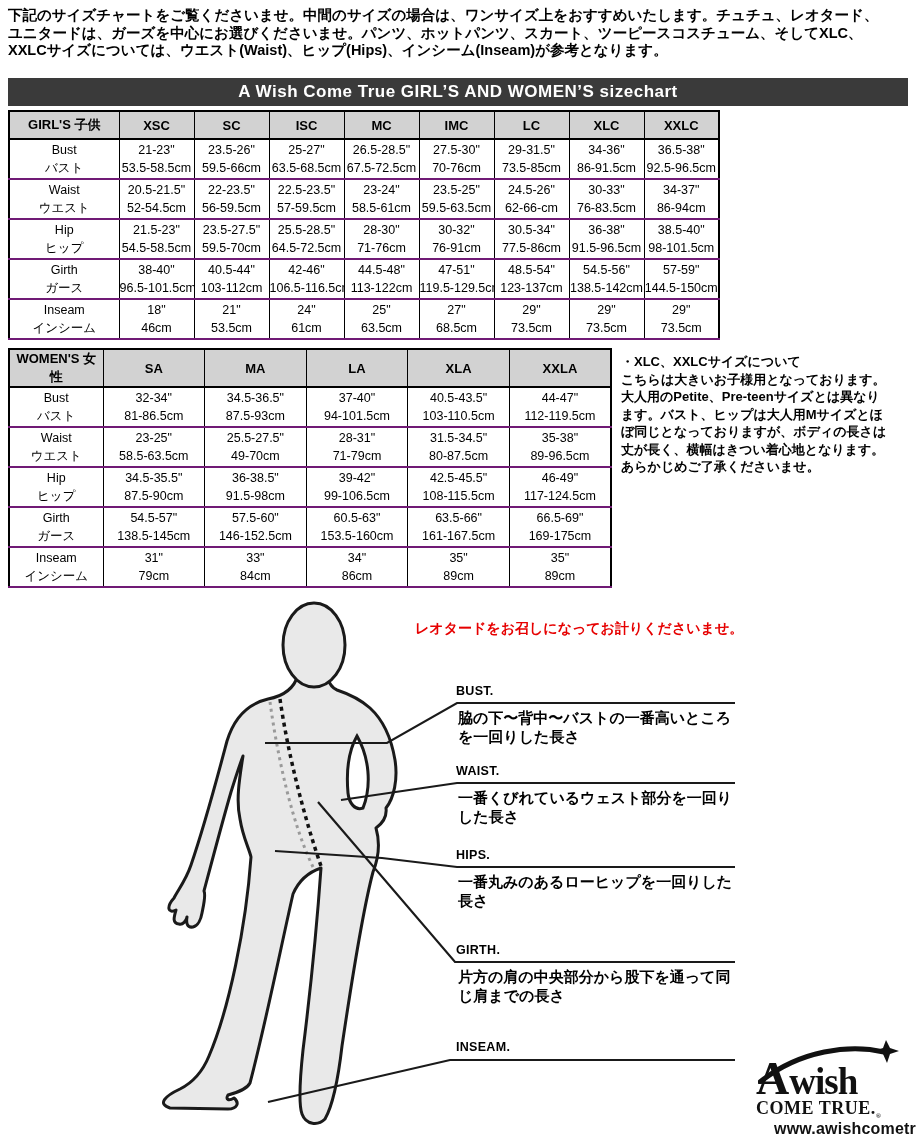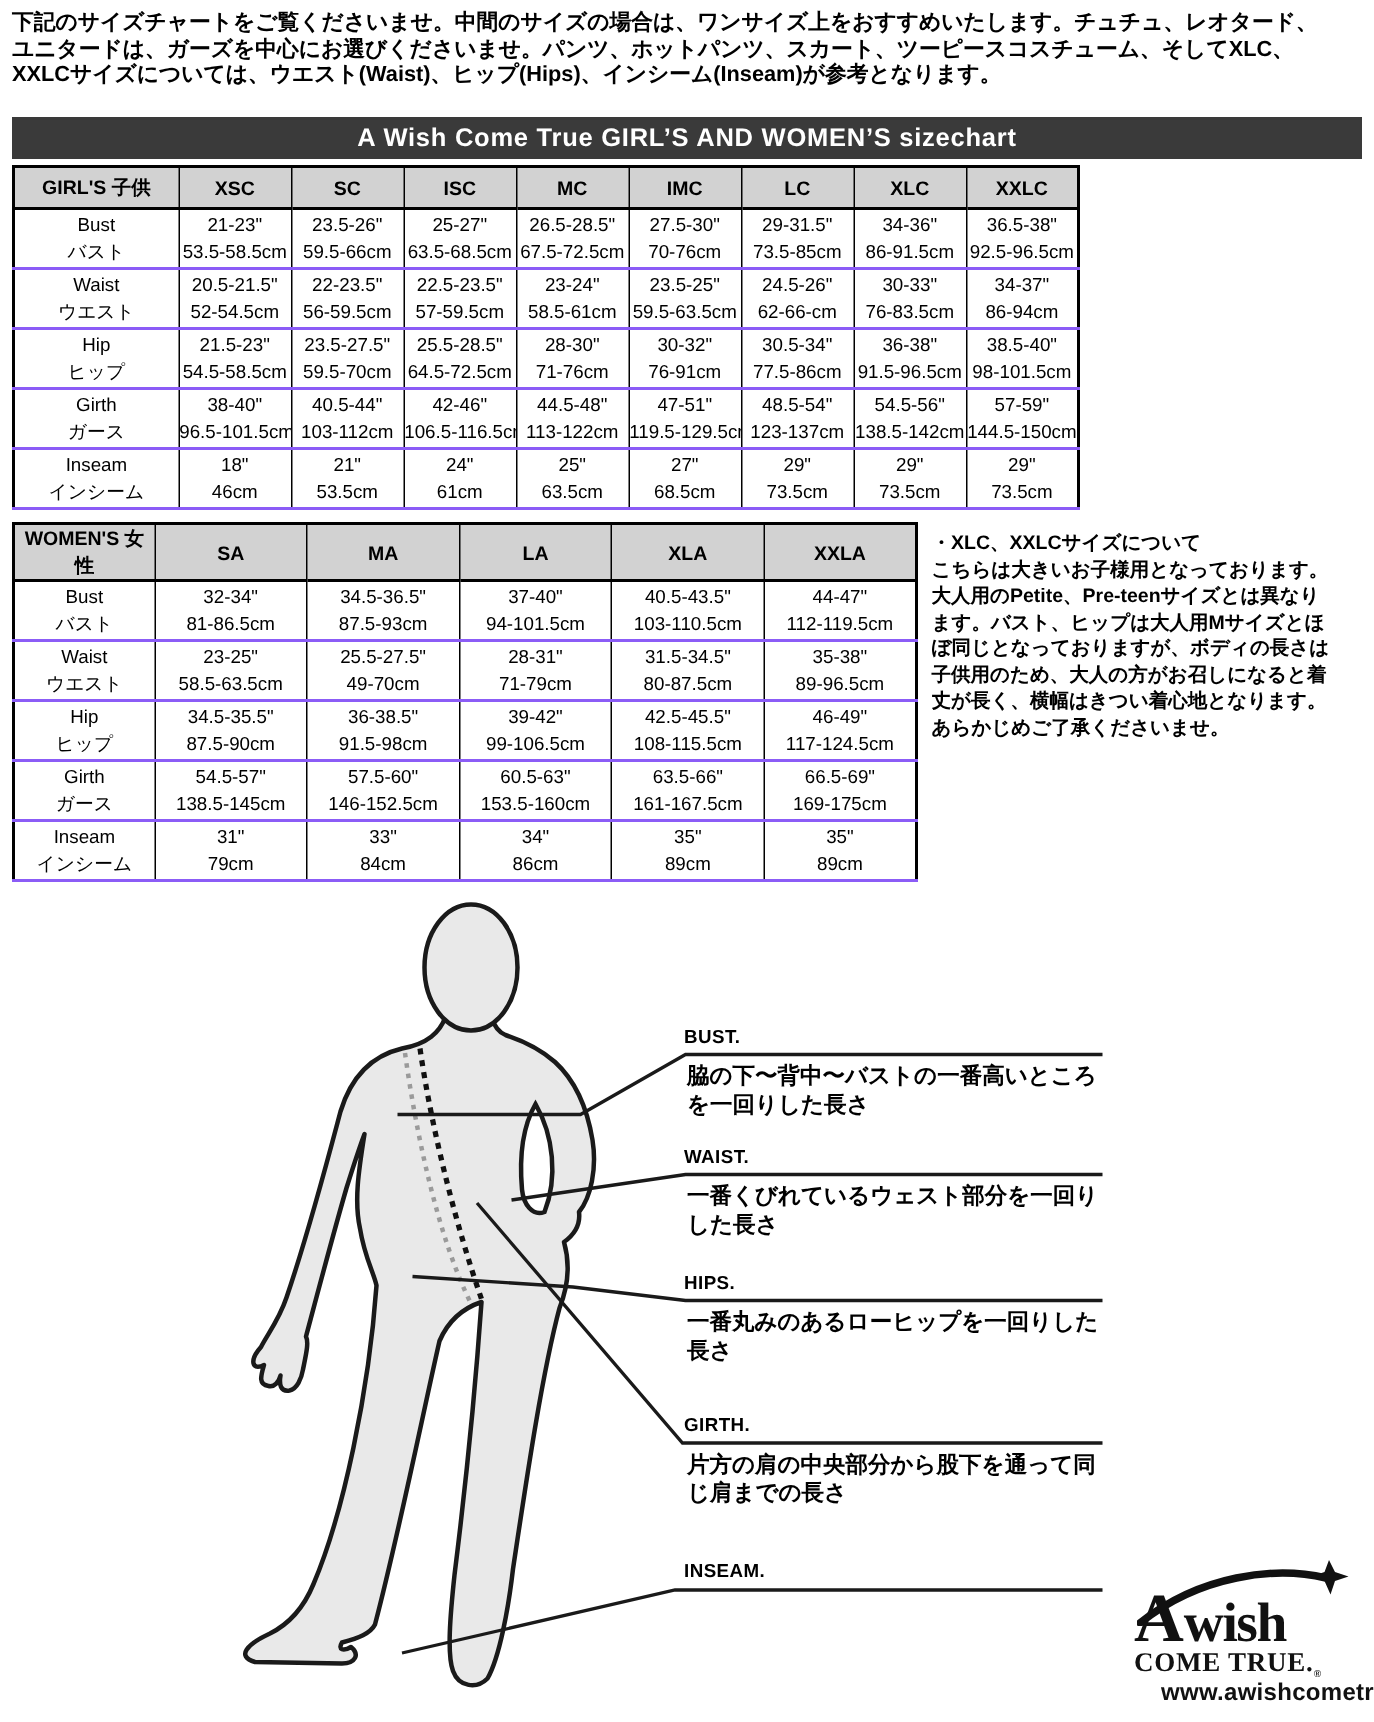--- a/index.html
+++ b/index.html
@@ -13,21 +13,21 @@
   .title-bar{position:absolute;left:8px;top:78px;width:900px;height:28px;background:#3a3a3a;
              display:flex;align-items:center;justify-content:center;}
   .title-bar .t{color:#fff;font-size:17px;font-weight:bold;letter-spacing:.5px;}
 
   
   .sizetable{position:absolute;border-collapse:collapse;table-layout:fixed;background:#fff;border:2px solid #000;}
   .sizetable th{background:#d2d2d2;font-size:13px;font-weight:bold;height:26px;
                 border:1px solid #000;border-bottom:2px solid #000;padding:0;}
   .sizetable th.corner{font-size:13px;}
   .sizetable td{border:1px solid #000;text-align:center;font-size:12.5px;padding:1px 0;vertical-align:middle;}
-  .sizetable tbody tr{border-top:2px solid #000;border-bottom:2px solid #8b5cf6;}
+  .sizetable tbody tr{border-top:2px solid #000;border-bottom:2px solid #701a75;}
   .sizetable td div{line-height:18px;height:18px;white-space:nowrap;overflow:hidden;}
   #girls-table{left:8px;top:110px;width:712px;}
   #women-table{left:8px;top:348px;width:604px;}
 
   
   .note{position:absolute;left:621px;top:353px;width:292px;font-size:13px;font-weight:bold;line-height:17.5px;}
 
   
   .diagram-svg{position:absolute;left:130px;top:595px;width:620px;height:553px;}
   .red-note{position:absolute;left:415px;top:620px;font-size:14px;font-weight:bold;color:#e60000;}
@@ -419,21 +419,20 @@
         </tr>
       </tbody>
   </table>
 
   <div class="note">
     <div>・XLC、XXLCサイズについて</div>
     <div>こちらは大きいお子様用となっております。</div>
     <div>大人用のPetite、Pre-teenサイズとは異なり</div>
     <div>ます。バスト、ヒップは大人用Mサイズとほ</div>
     <div>ぼ同じとなっておりますが、ボディの長さは</div>
-    <div>子供用のため、大人の方がお召しになると着</div>
     <div>丈が長く、横幅はきつい着心地となります。</div>
     <div>あらかじめご了承くださいませ。</div>
   </div>
 
   <svg class="diagram-svg" viewBox="0 0 620 553">
 
     <path d="M 168,80
          C 164,94 154,101 138,104
          C 117,109 104,123 97,146
          C 89,176 76,226 61,270
@@ -476,20 +475,21 @@
     <path d="M 140,107 C 148,165 163,232 184,274" fill="none" stroke="#9a9a9a" stroke-width="3" stroke-dasharray="3 4"></path>
     <path d="M 150,104 C 158,160 175,225 191,271" fill="none" stroke="#111" stroke-width="3.5" stroke-dasharray="4 4"></path>
 
     <polyline points="135,148 257,148 327,108 605,108" fill="none" stroke="#1a1a1a" stroke-width="2.2"></polyline>
     <polyline points="211,205 327,188 605,188" fill="none" stroke="#1a1a1a" stroke-width="2.2"></polyline>
     <polyline points="145,256 252,263 327,272 605,272" fill="none" stroke="#1a1a1a" stroke-width="2.2"></polyline>
     <polyline points="188,207 325,367 605,367" fill="none" stroke="#1a1a1a" stroke-width="2.2"></polyline>
     <polyline points="138,507 320,465 605,465" fill="none" stroke="#1a1a1a" stroke-width="2.2"></polyline>
   </svg>
 
+  <div class="red-note">レオタードをお召しになってお計りくださいませ。</div>
 
   <div class="m-label" style="left:456px;top:684px;">BUST.</div>
   <div class="m-desc" style="left:458px;top:708px;">
     <div>脇の下〜背中〜バストの一番高いところ</div>
     <div>を一回りした長さ</div>
   </div>
 
   <div class="m-label" style="left:456px;top:764px;">WAIST.</div>
   <div class="m-desc" style="left:458px;top:788px;">
     <div>一番くびれているウェスト部分を一回り</div>

